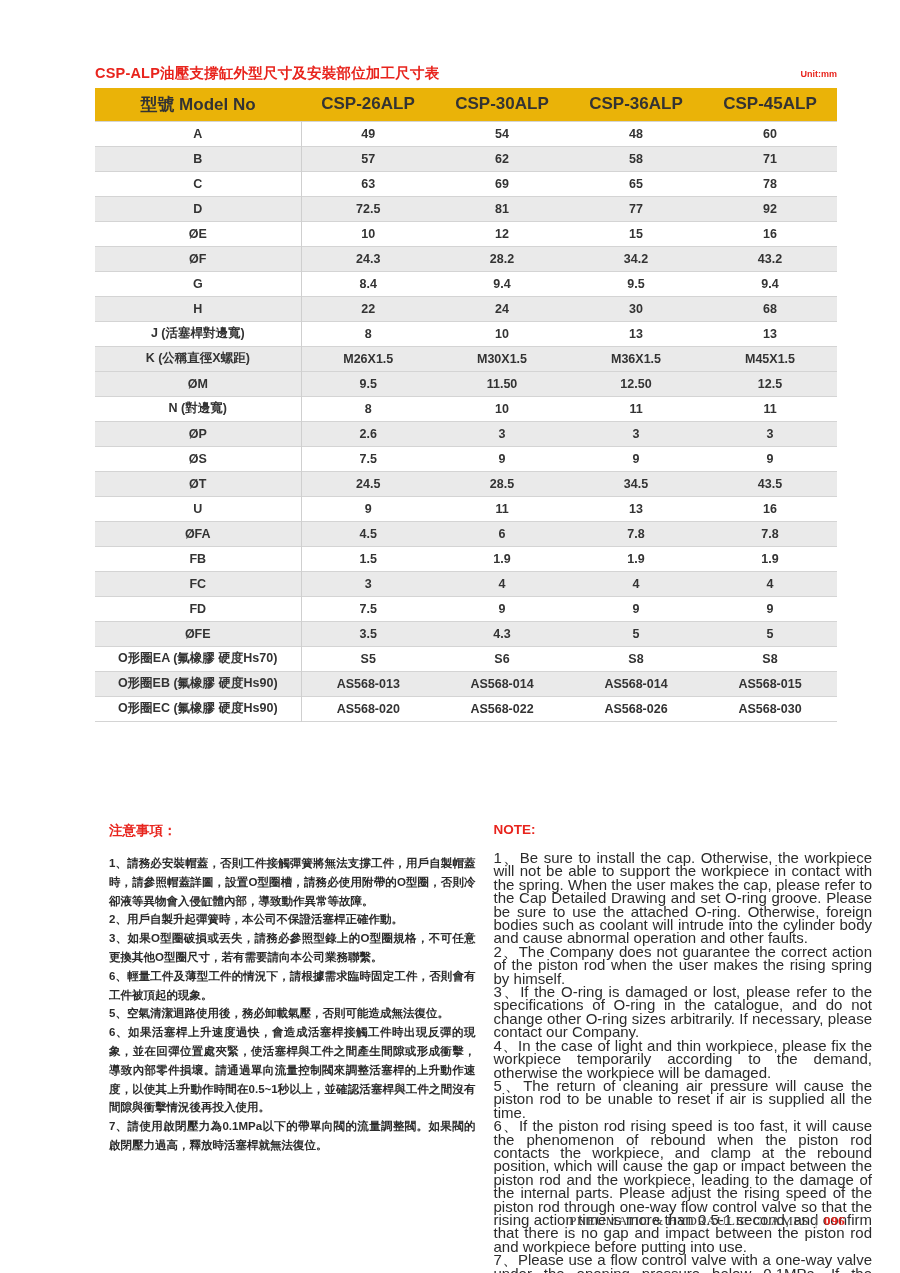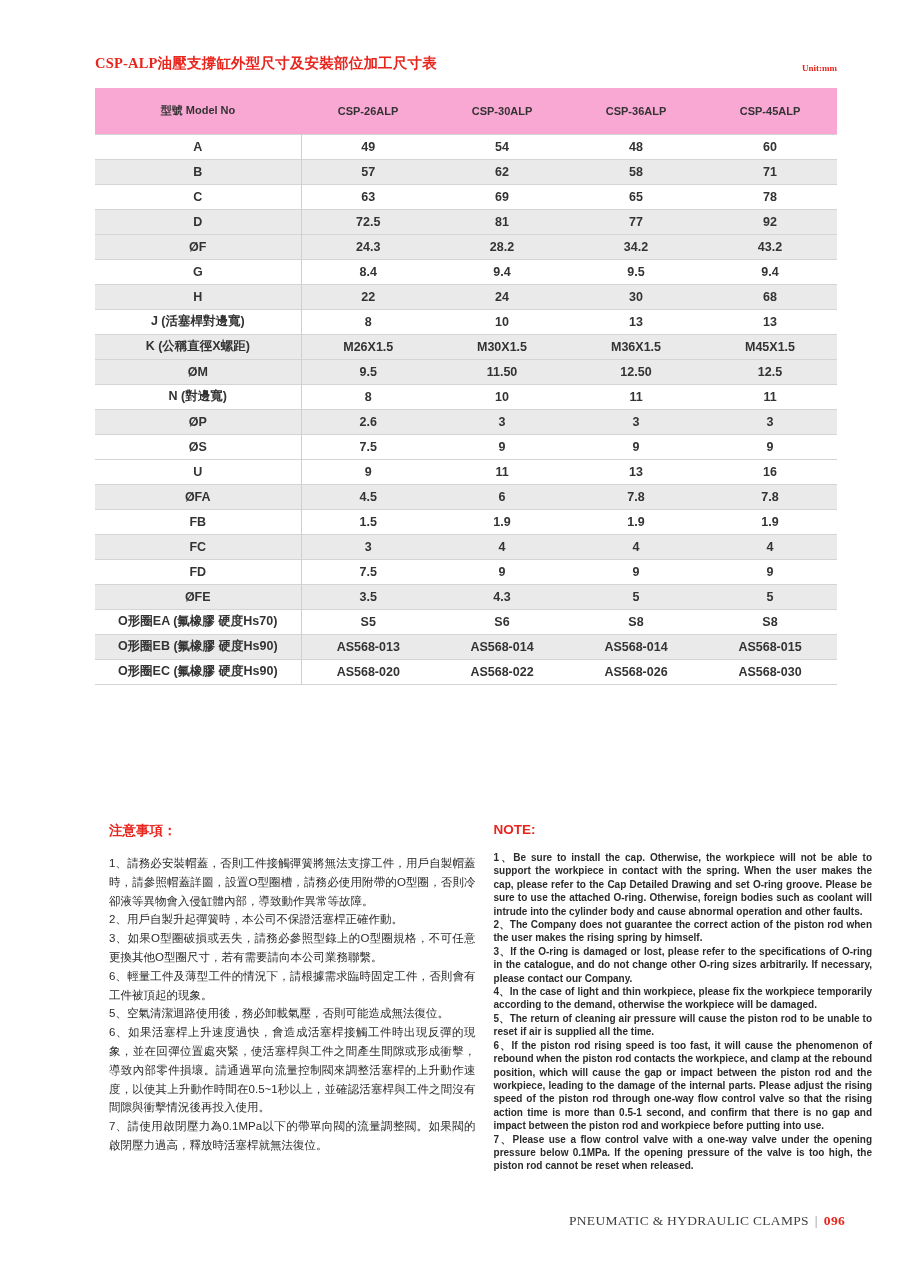--- a/index.html
+++ b/index.html
@@ -8,41 +8,41 @@
     width: 900px; height: 1273px;
     font-family: "Liberation Sans", sans-serif;
     position: relative;
     color: #2e2e2e;
     overflow: hidden;
   }
   .page { position: absolute; inset: 0; }
 
   
   .title-row {
-    position: absolute; top: 54px; left: 95px; width: 742px;
-    display: flex; align-items: flex-end; justify-content: space-between; font-family: Liberation Serif, serif;
+    position: absolute; top: 64px; left: 95px; width: 742px;
+    display: flex; align-items: center; justify-content: space-between;
   }
   .title-row h1 {
     color: #e8241d; font-size: 14.5px; font-weight: bold; letter-spacing: 0.2px;
   }
   .title-row .unit {
     color: #e8241d; font-size: 9px; font-weight: bold;
   }
 
   
   .spec-table {
     position: absolute; top: 88px; left: 95px;
     width: 742px; border-collapse: collapse; table-layout: fixed;
     border-bottom: 1px solid #d4d4d4;
   }
   .spec-table col.c-label { width: 206px; }
   .spec-table col.c-val   { width: 134px; }
   .spec-table thead th {
-    background: #f9a8d4; height: 46px;
-    font-size: 11px; font-weight: bold; color: #333333;
+    background: #eab308; height: 33px;
+    font-size: 17px; font-weight: bold; color: #333333;
     text-align: center; vertical-align: middle;
   }
   .spec-table tbody td {
     height: 25px; text-align: center; vertical-align: middle;
     font-size: 12.5px; font-weight: bold; color: #333333;
     border-top: 1px solid #d4d4d4;
   }
   .spec-table tbody td.rowlabel {
     border-right: 1px solid #cfcfcf;
   }
@@ -52,25 +52,25 @@
   .notes {
     position: absolute; top: 822px; left: 95px; width: 763px;
     display: flex; gap: 18px; margin-left: 14px;
   }
   .notes-col h2 {
     color: #e8241d; font-size: 13.5px; font-weight: bold; margin-bottom: 14px;
   }
   .notes-zh { width: 368px; }
   .notes-en { width: 380px; }
   .notes-zh .note-body p {
-    font-size: 11.5px; line-height: 18.8px; font-weight: 400;
+    font-size: 11.5px; line-height: 18.8px; font-weight: 700;
     color: #2b2b2b; text-align: justify;
   }
   .notes-en .note-body p {
-    font-size: 10px; line-height: 13.4px; font-weight: 700;
+    font-size: 15px; line-height: 13.4px; font-weight: 400;
     color: #2b2b2b; text-align: justify;
   }
 
   
   .footer {
     position: absolute; top: 1213px; right: 55px;
     font-size: 13.5px; color: #3f3f3f; letter-spacing: 0.3px; font-family: Liberation Serif, serif;
   }
   .footer .sep { color: #8a8a8a; margin: 0 6px; }
   .footer .pagenum { color: #e8241d; font-weight: bold; }
@@ -124,20 +124,27 @@
           <td>65</td>
           <td>78</td>
         </tr>
         <tr class="alt">
           <td class="rowlabel">D</td>
           <td>72.5</td>
           <td>81</td>
           <td>77</td>
           <td>92</td>
         </tr>
+        <tr>
+          <td class="rowlabel">ØE</td>
+          <td>10</td>
+          <td>12</td>
+          <td>15</td>
+          <td>16</td>
+        </tr>
         <tr class="alt">
           <td class="rowlabel">ØF</td>
           <td>24.3</td>
           <td>28.2</td>
           <td>34.2</td>
           <td>43.2</td>
         </tr>
         <tr>
           <td class="rowlabel">G</td>
           <td>8.4</td>
@@ -186,20 +193,27 @@
           <td>3</td>
           <td>3</td>
           <td>3</td>
         </tr>
         <tr>
           <td class="rowlabel">ØS</td>
           <td>7.5</td>
           <td>9</td>
           <td>9</td>
           <td>9</td>
+        </tr>
+        <tr class="alt">
+          <td class="rowlabel">ØT</td>
+          <td>24.5</td>
+          <td>28.5</td>
+          <td>34.5</td>
+          <td>43.5</td>
         </tr>
         <tr>
           <td class="rowlabel">U</td>
           <td>9</td>
           <td>11</td>
           <td>13</td>
           <td>16</td>
         </tr>
         <tr class="alt">
           <td class="rowlabel">ØFA</td>

